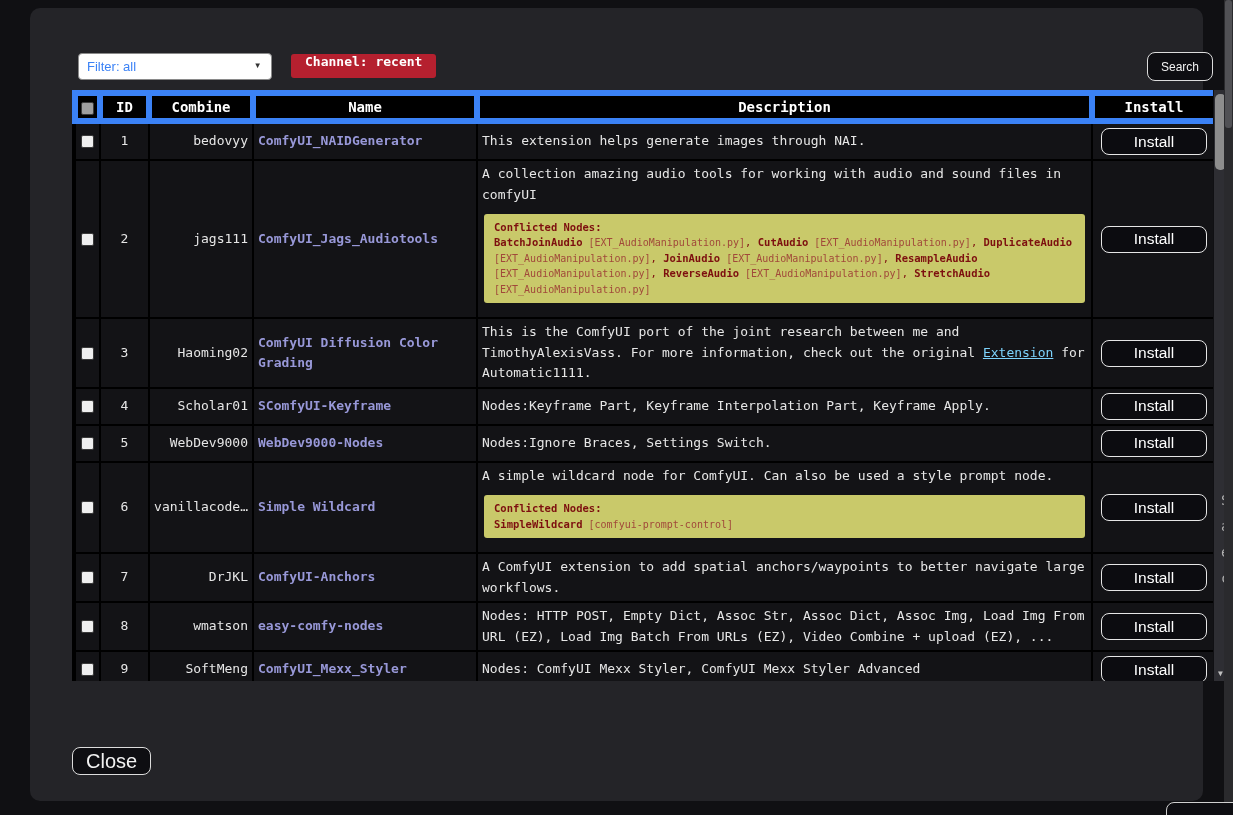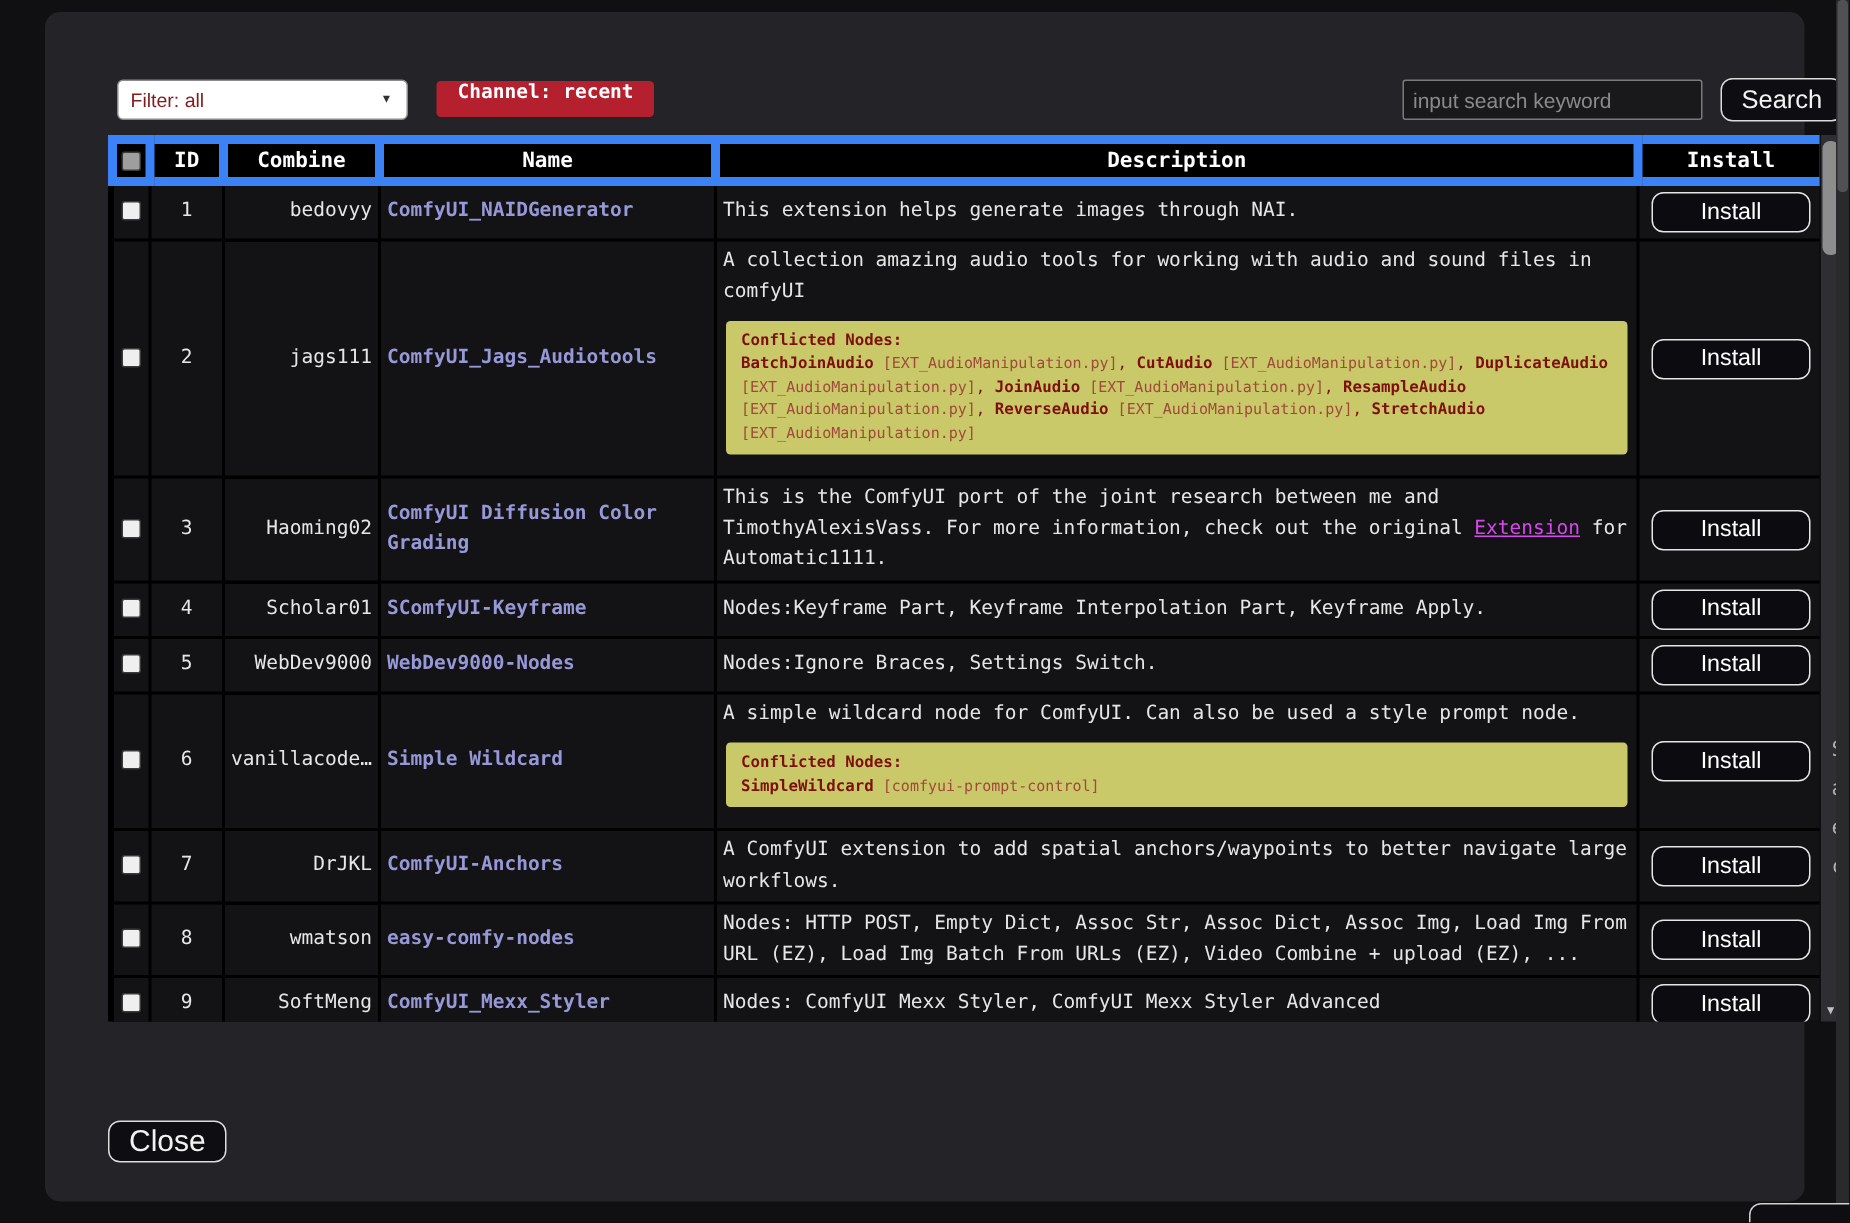--- a/index.html
+++ b/index.html
@@ -2,54 +2,54 @@
 <html><head>
 <meta charset="utf-8">
 <style>
   html,body{margin:0;padding:0;background:#101013;}
   .screen{position:relative;width:1233px;height:815px;overflow:hidden;background:#101013;
           font-family:"DejaVu Sans Mono",monospace;}
   .modal{position:absolute;left:30px;top:8px;width:1173px;height:793px;background:#242428;border-radius:10px;}
 
   
   .filter-select{position:absolute;left:48px;top:45px;width:194px;height:27px;
-    -webkit-appearance:none;appearance:none;background:#ffffff;color:#7f1d1d;
+    -webkit-appearance:none;appearance:none;background:#ffffff;color:#3b82f6;
     border:1px solid #8a8a8a;border-radius:4px;padding:0 20px 0 8px;
     font:13px "Liberation Sans",sans-serif;}
   .select-caret{position:absolute;left:224px;top:50px;color:#333;font-size:12px;pointer-events:none;}
   .channel-badge{position:absolute;left:261px;top:46px;height:24px;line-height:24px;
     background:#b5202f;color:#fff;font:bold 13px "DejaVu Sans Mono",monospace;
     padding:0 14px;border-radius:3px;}
   .search-input{position:absolute;left:905px;top:45px;width:186px;height:25px;
     background:#19191c;border:1px solid #7a7a7a;border-radius:2px;color:#ddd;
     padding:0 6px;font:14px "Liberation Sans",sans-serif;}
   .search-input::placeholder{color:#8a8a8a;}
   .btn{background:#0e0e12;color:#f2f2f2;border:1px solid #dcdcdc;border-radius:8px;
     font:16px "Liberation Sans",sans-serif;cursor:pointer;}
-  .search-btn{position:absolute;left:1117px;top:44px;height:29px;padding:0 13px;font-size:17px;}
+  .search-btn{position:absolute;left:1117px;top:44px;height:29px;padding:0 13px;font-size:12px;}
   .close-btn{position:absolute;left:42px;top:739px;height:28px;padding:0 13px;font-size:20px;}
 
   
   .table-wrap{position:absolute;left:42px;top:82px;width:1141px;height:591px;overflow:hidden;}
   table{border-collapse:collapse;table-layout:fixed;width:1141px;background:#000;}
   th{background:#000;color:#fff;font:bold 14px "DejaVu Sans Mono",monospace;
      height:20px;padding:1px 2px;text-align:center;border:6px solid #3b82f6;}
   td{background:#131316;border:2px solid #000;color:#e6e6e6;
      font:13px/1.58 "DejaVu Sans Mono",monospace;padding:3px 4px;
      vertical-align:middle;height:29px;}
   .cell-check{text-align:center;}
   .cell-id{text-align:center;}
   .cell-author{white-space:nowrap;overflow:hidden;text-align:right;}
   .cell-name{font-weight:bold;}
   .name-link{color:#9898d8;text-decoration:none;cursor:pointer;}
   .cell-install{text-align:center;}
   .install-btn{width:106px;height:27px;background:#0c0c10;color:#fff;border:1px solid #e6e6e6;
      border-radius:8px;font:15.5px "Liberation Sans",sans-serif;cursor:pointer;}
   .desc-text{color:#e6e6e6;}
-  .desc-link{color:#d946ef;text-decoration:underline;cursor:pointer;}
+  .desc-link{color:#7dd3fc;text-decoration:underline;cursor:pointer;}
   .conflict-box{background:#c9c96a;border-radius:3px;padding:6px 10px;margin:9px 2px 11px 2px;
      color:#7d0f0f;font-size:10.5px;line-height:1.45;}
   .conflict-title{font-weight:bold;}
   .conflict-node{font-weight:bold;}
   .conflict-ext{color:#a1493a;font-size:10px;}
   .checkbox{-webkit-appearance:none;appearance:none;width:13px;height:13px;background:#efefef;
      border:1px solid #3a3a3a;border-radius:2px;margin:0;vertical-align:middle;cursor:pointer;}
   .header-check{background:#9e9e9e;}
 
   
@@ -69,21 +69,20 @@
 <div class="screen">
   <div class="modal">
 
     <select class="filter-select">
       <option>Filter: all</option>
     </select>
     <span class="select-caret">▾</span>
 
     <span class="channel-badge">Channel: recent</span>
 
-    <input class="search-input" type="text" placeholder="input search keyword" style="">
     <button class="btn search-btn">Search</button>
 
     <div class="table-wrap">
       <table>
         <colgroup>
           <col style="width:25px">
             <col style="width:49px">
             <col style="width:104px">
           <col style="width:224px">
             <col style="width:615px">

